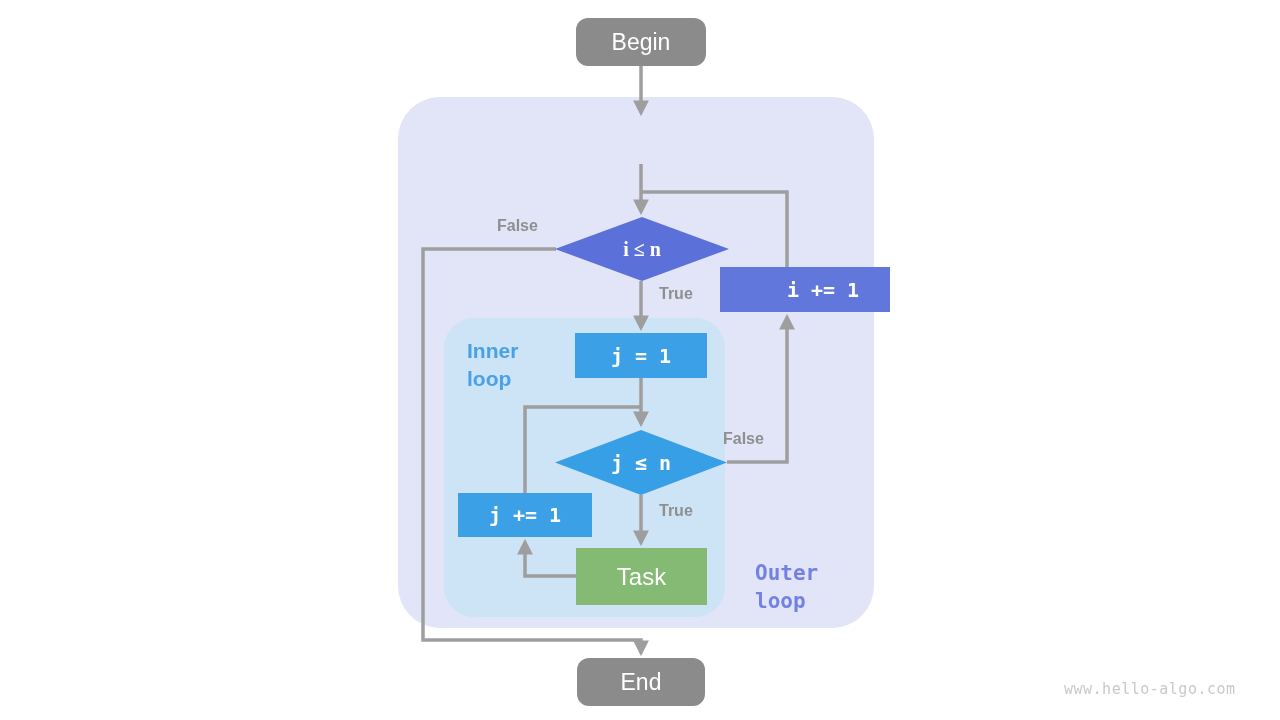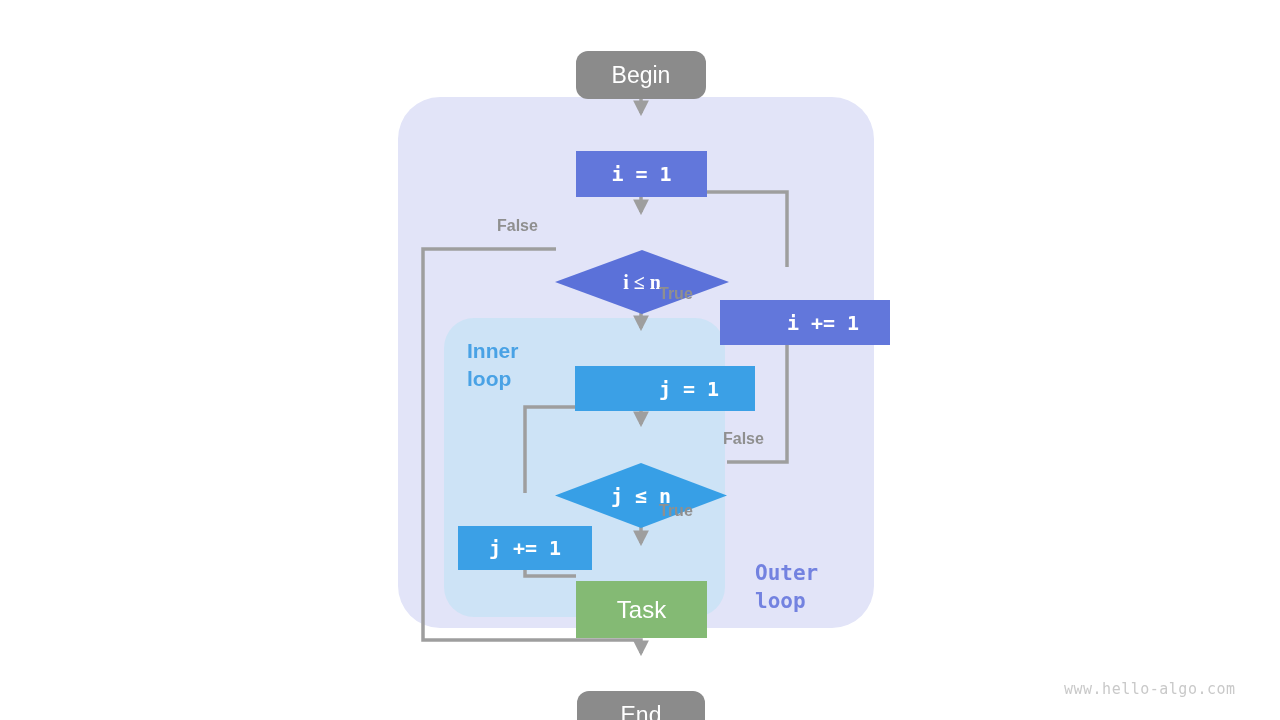--- a/index.html
+++ b/index.html
@@ -20,21 +20,21 @@
     left: 444px; top: 318px; width: 281px; height: 299px;
     background: var(--inner-panel); border-radius: 30px;
   }
   svg.edges { position: absolute; left: 0; top: 0; }
   svg.edges path { stroke: var(--connector); stroke-width: 3.5; fill: none; }
   svg.edges .arrowhead { fill: var(--connector); stroke: none; }
 
   .node {
     position: absolute;
     display: flex; align-items: center; justify-content: center;
-    color: #ffffff; white-space: pre; margin-top: 33px;
+    color: #ffffff; white-space: pre;
   }
   .terminal {
     background: var(--terminal-node); border-radius: 12px;
     font-size: 23px; font-weight: 400;
   }
   .code { font-family: "DejaVu Sans Mono", monospace; font-size: 20px; font-weight: 600; }
   .rect-outer { background: var(--outer-node); }
   .rect-inner { background: var(--inner-node); }
   .diamond { clip-path: polygon(50% 0, 100% 50%, 50% 100%, 0 50%); }
   .diamond-outer { background: var(--outer-diamond); }
@@ -79,27 +79,26 @@
     <path d="M556,249 L423,249 L423,640 L641,640 L641,653" marker-end="url(#arrow)"></path>
     <path d="M641,378 L641,424" marker-end="url(#arrow)"></path>
     <path d="M525,493 L525,407 L641,407"></path>
     <path d="M641,495 L641,543" marker-end="url(#arrow)"></path>
     <path d="M576,576 L525,576 L525,542" marker-end="url(#arrow)"></path>
     <path d="M727,462 L787,462 L787,317" marker-end="url(#arrow)"></path>
   </svg>
 
   <div class="node terminal" style="left:576px; top:18px; width:130px; height:48px;">Begin</div>
 
-  <div class="node code rect-outer" style="left:576px; top:118px; width:131px; height:46px;">i = 1</div>
 
   <div class="node code diamond diamond-outer" style="left:555px; top:217px; width:174px; height:64px;font-family:Liberation Serif, serif;">i ≤ n</div>
 
   <div class="node code rect-outer" style="left:720px; top:267px; width:134px; height:45px;padding-left:36px;">i += 1</div>
 
-  <div class="node code rect-inner" style="left:575px; top:333px; width:132px; height:45px;padding-left:48px;">j = 1</div>
+  <div class="node code rect-inner" style="left:575px; top:333px; width:132px; height:45px;">j = 1</div>
 
   <div class="node code diamond diamond-inner" style="left:555px; top:430px; width:172px; height:65px;">j ≤ n</div>
 
   <div class="node code rect-inner" style="left:458px; top:493px; width:134px; height:44px;text-align:right;">j += 1</div>
 
   <div class="node terminal" style="left:577px; top:658px; width:128px; height:48px;">End</div>
 
   <div class="node task" style="left:576px; top:548px; width:131px; height:57px;">Task</div>
 
   <span class="edge-label" style="left:497px; top:217px;">False</span>

